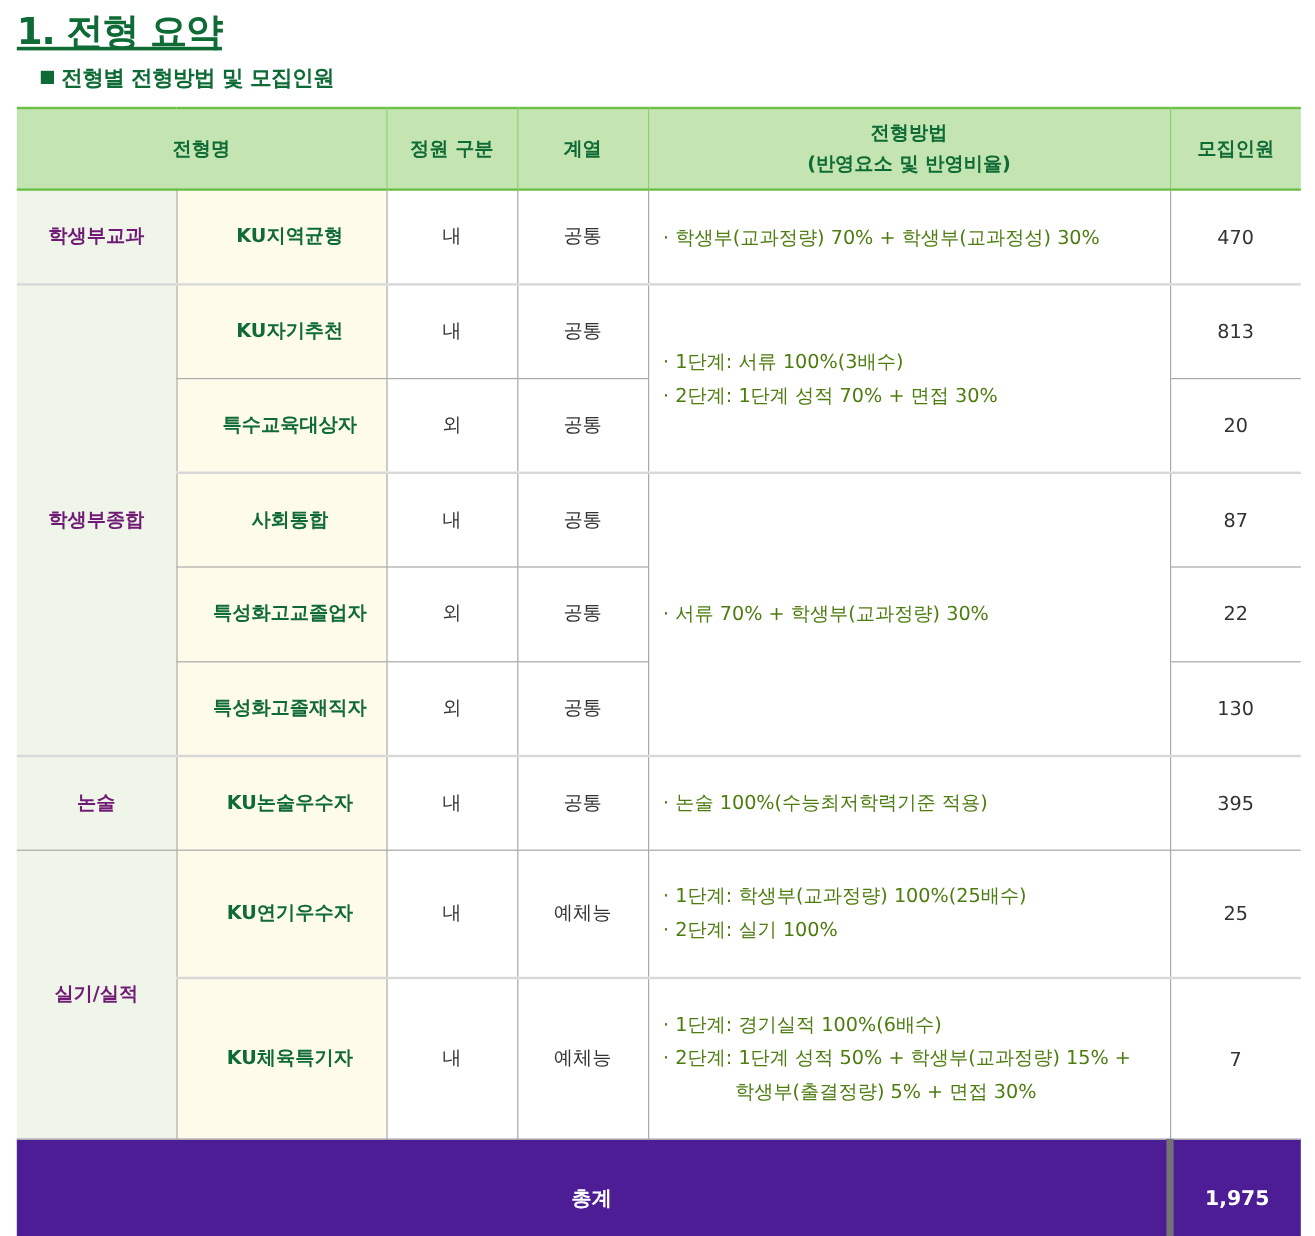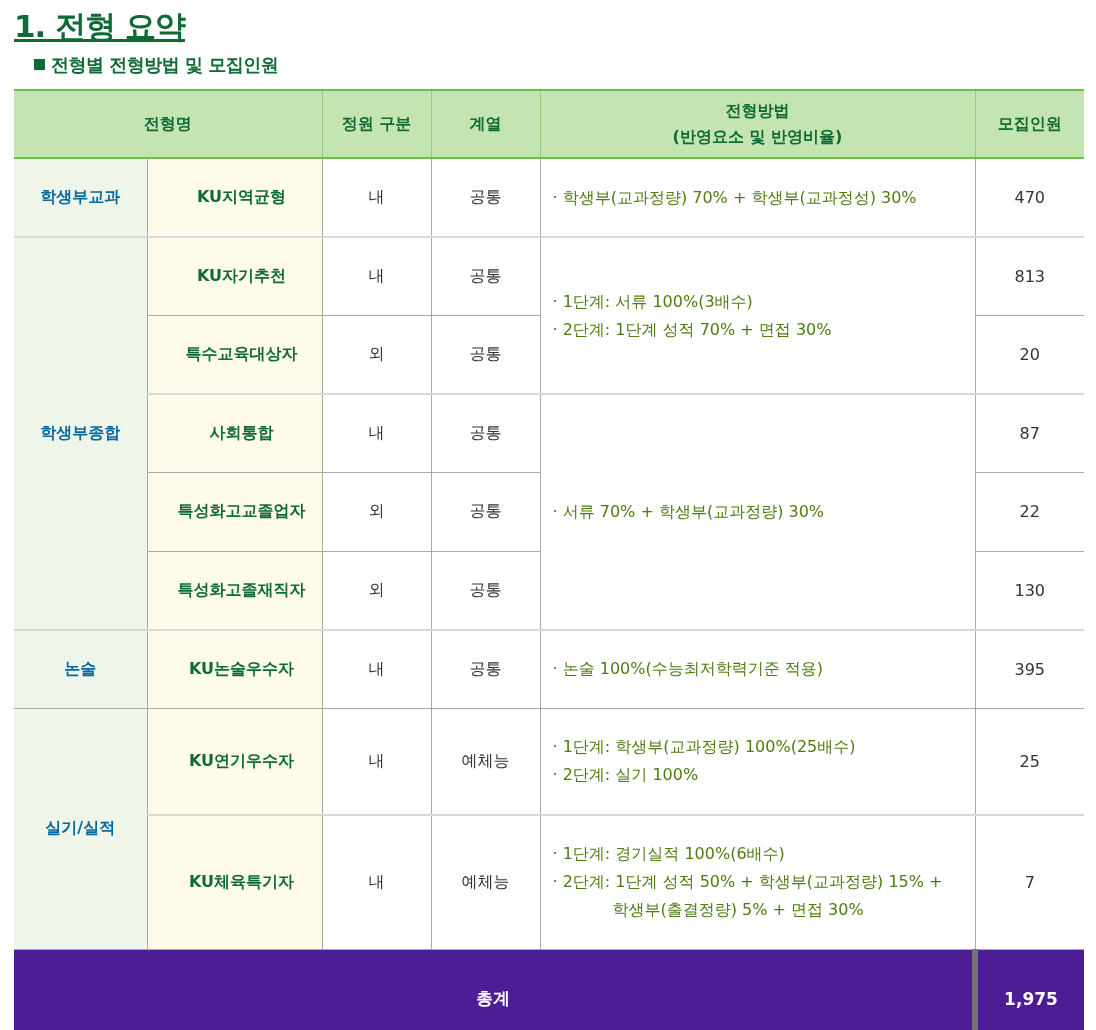--- a/index.html
+++ b/index.html
@@ -16,21 +16,21 @@
   col.c1 { width: 133px; } col.c2 { width: 175px; } col.c3 { width: 109px; }
   col.c4 { width: 109px; } col.c5 { width: 435px; } col.c6 { width: 109px; }
   th { background: #c4e5b2; color: #0f6b35; font-size: 16px; font-weight: bold;
        height: 66px; border-top: 2px solid #6cc04a; border-bottom: 2px solid #6cc04a;
        border-left: 1px solid #8fcf72; line-height: 1.6; text-align: center; padding: 0; }
   th:first-child { border-left: none; }
   td { font-size: 16px; color: #333; text-align: center; vertical-align: middle;
        border: 1px solid #a9a9a9; padding: 0; }
   td:first-child { border-left: none; }
   td:last-child { border-right: none; margin-left: 36px; }
-  td.cat { background: #f0f5ea; color: #0369a1; font-weight: bold; }
+  td.cat { background: #f0f5ea; color: #701a75; font-weight: bold; }
   td.name { background: #fffbeb; color: #0f6b35; font-weight: bold; text-align: center; padding-left: 14px; }
   td.method { text-align: left; padding-left: 12px; line-height: 28px; color: #4d7c0f; }
   td.method .indent { padding-left: 60px; display: block; }
   tr.gb td { border-top: 2px solid #d8d8d8; }
   tr.total td { background: #4c1d95; color: #ffffff; font-weight: bold; font-size: 17px;
                 height: 98px; border: none; }
   tr.total td.sum { border-left: 6px solid #737373; }
 </style>
 </head>
 <body>

